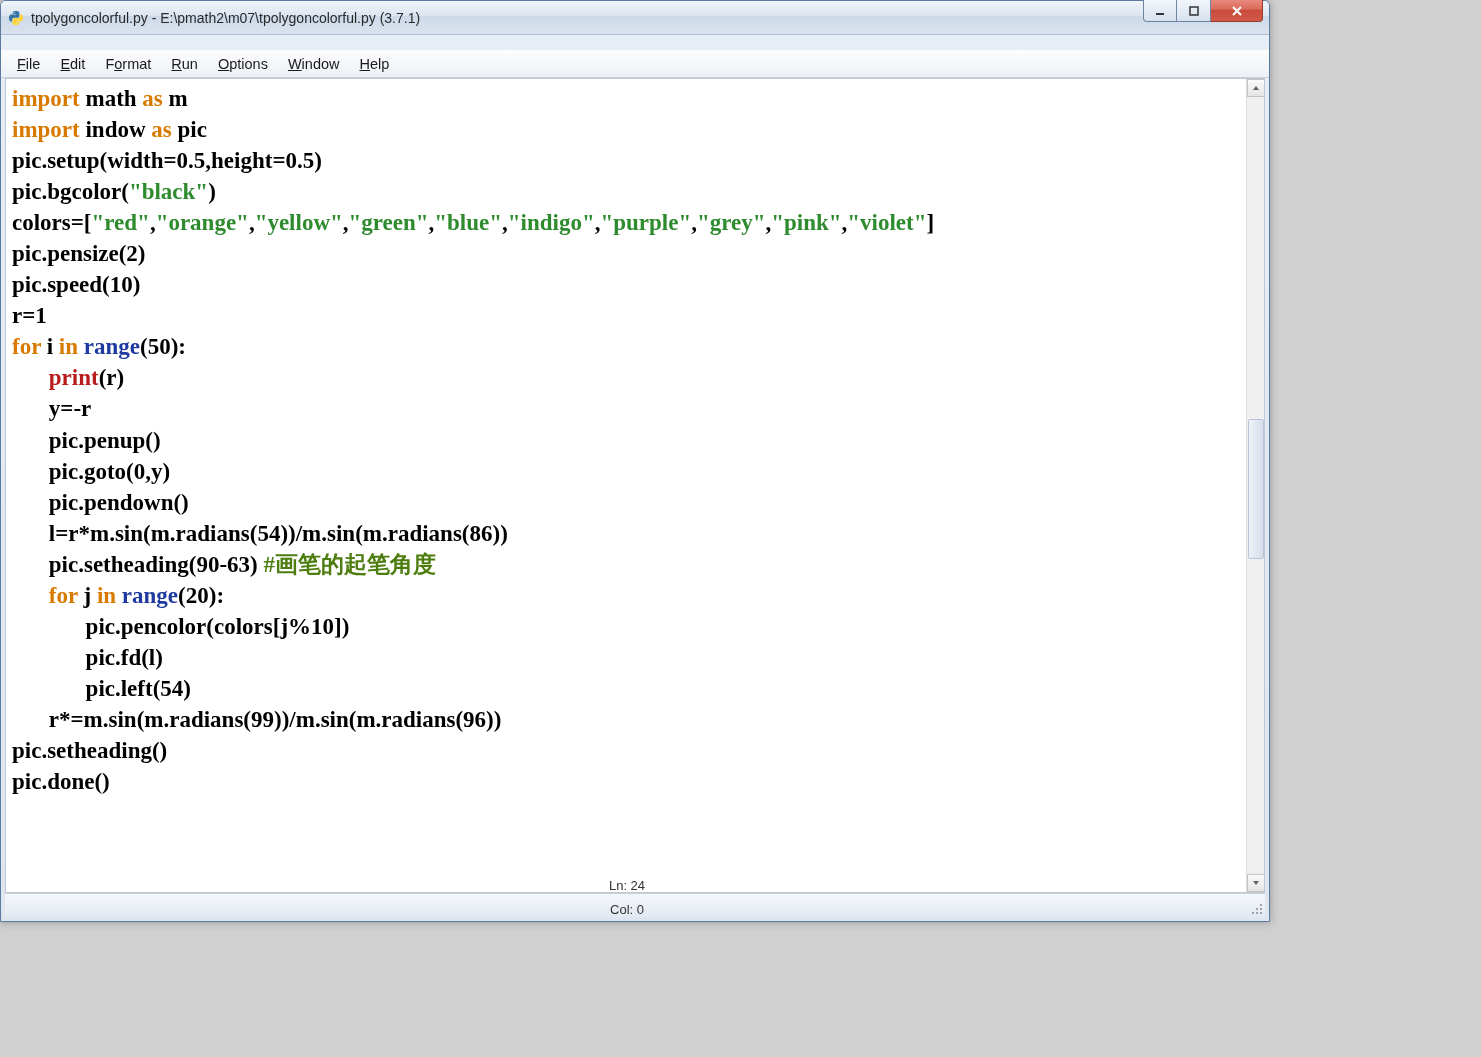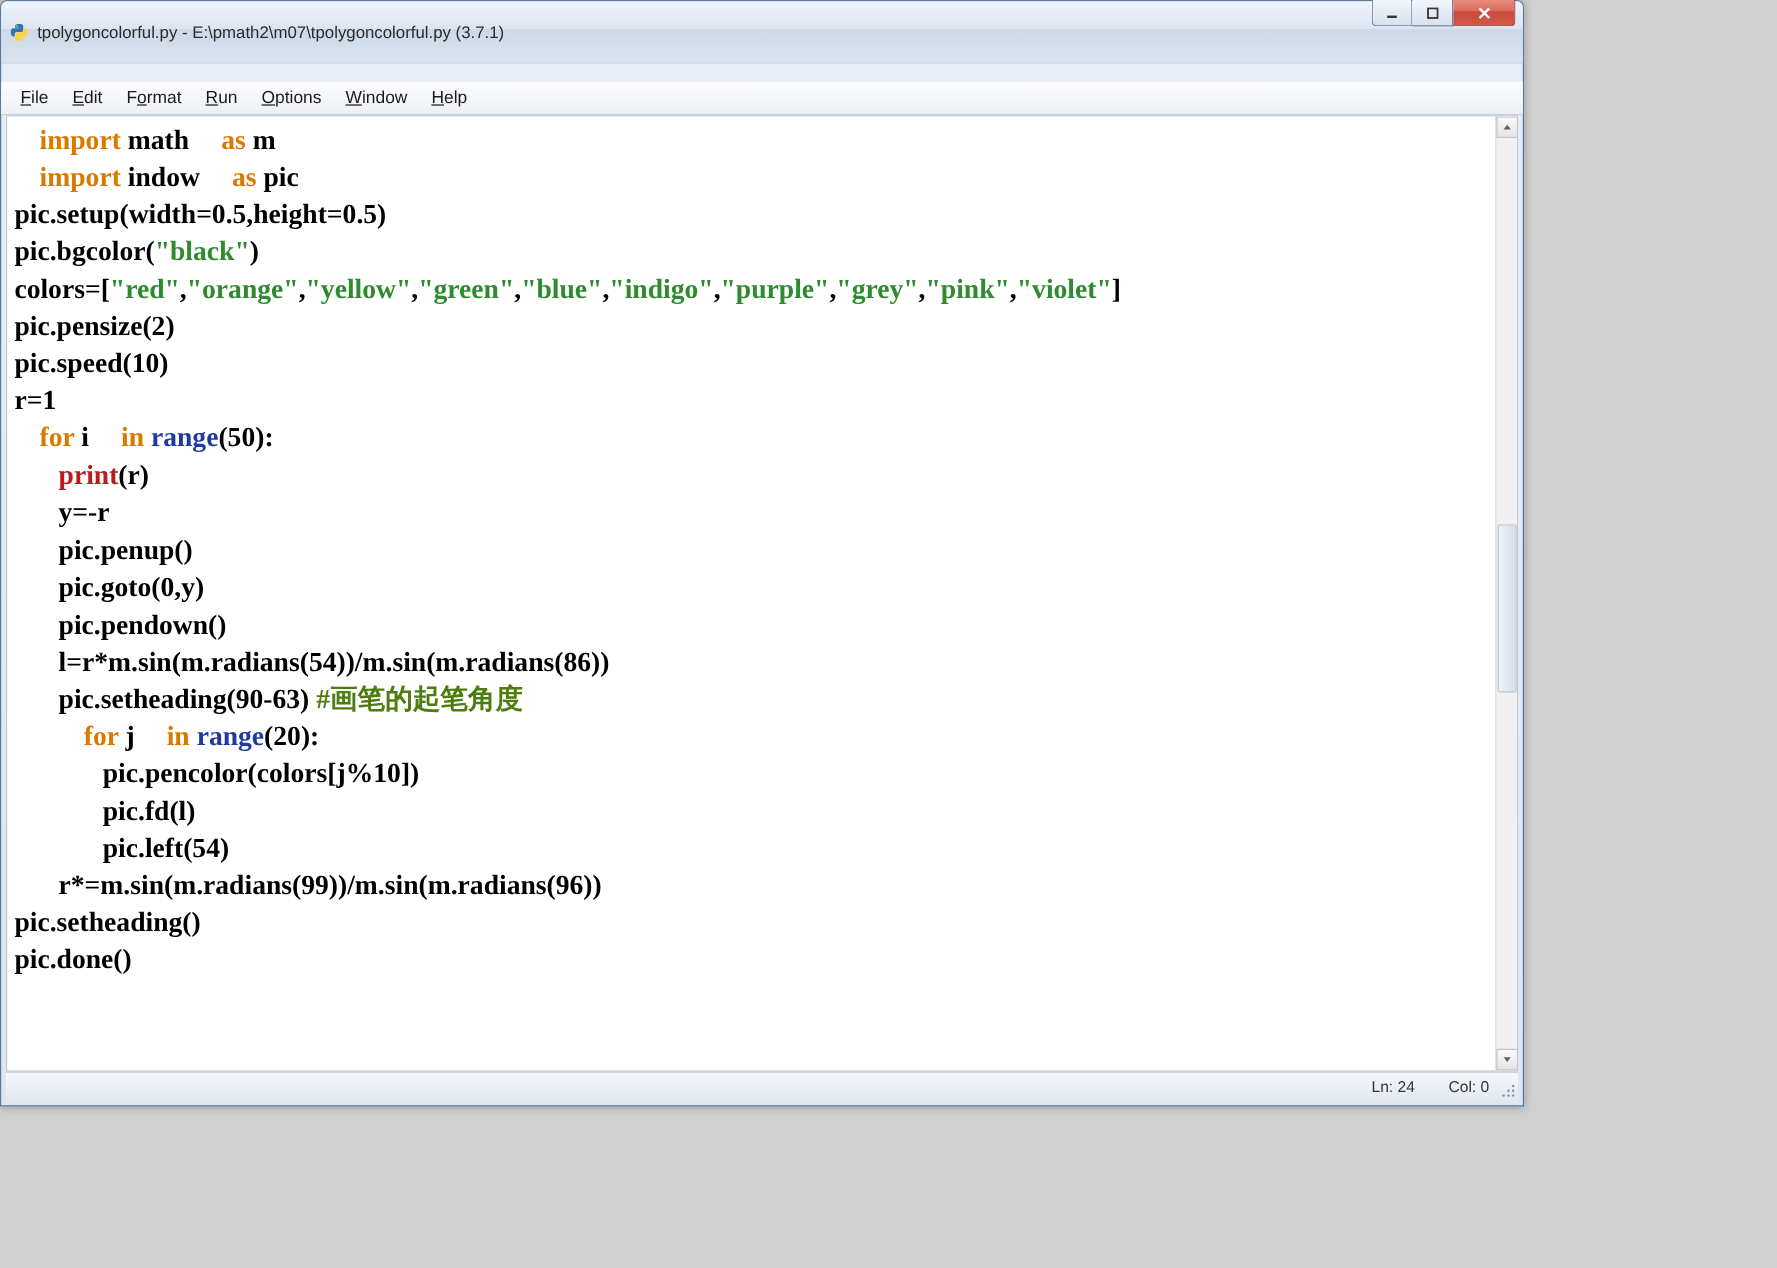--- a/index.html
+++ b/index.html
@@ -21,21 +21,21 @@
       margin: 0;
       background: linear-gradient(to bottom, #e8eef7 0%, #dfe6f0 100%);
       border: 1px solid #5a7aa0;
       border-radius: 6px 6px 0 0;
       box-shadow: 0 0 8px rgba(0,0,0,0.3);
       display: flex;
       flex-direction: column;
       position: relative;
     }
     .titlebar {
-      height: 52px;
+      height: 34px;
       background: linear-gradient(to bottom, #f0f4fa 0%, #dce5f0 45%, #cdd9e8 46%, #dae3ef 100%);
       border-bottom: 1px solid #b0bdd0;
       display: flex;
       align-items: center;
       padding: 0 6px;
       border-radius: 5px 5px 0 0;
     }
     .titlebar-icon {
       width: 18px;
       height: 18px;
@@ -144,28 +144,29 @@
       height: 24px;
       background: linear-gradient(to bottom, #f4f7fb, #e3e9f1);
       border-top: 1px solid #c8d0dc;
       margin: 0 4px 4px 4px;
       display: flex;
       align-items: center;
       justify-content: flex-end;
       font-size: 13px;
       color: #333;
       padding: 0 24px 0 8px;
-      gap: 28px;
+      gap: 9px;
       position: relative;
+      flex-direction: column;
     }
     .resize-grip {
       position:absolute; right:2px; bottom:2px;
       width:14px;height:14px;
     }
-    .kw-orange { color: #d97a00; margin-left: 21px; }
+    .kw-orange { color: #d97a00; }
     .kw-purple { color: #b91c1c; }
     .kw-blue   { color: #1f3aa0; }
     .str-green { color: #2e8b2e; }
     .comment-red { color: #4d7c0f; }
     .indent1 { display:inline-block; width: 1.6em; }
     .indent2 { display:inline-block; width: 3.2em; }
   </style>
 </head>
 <body>
 

